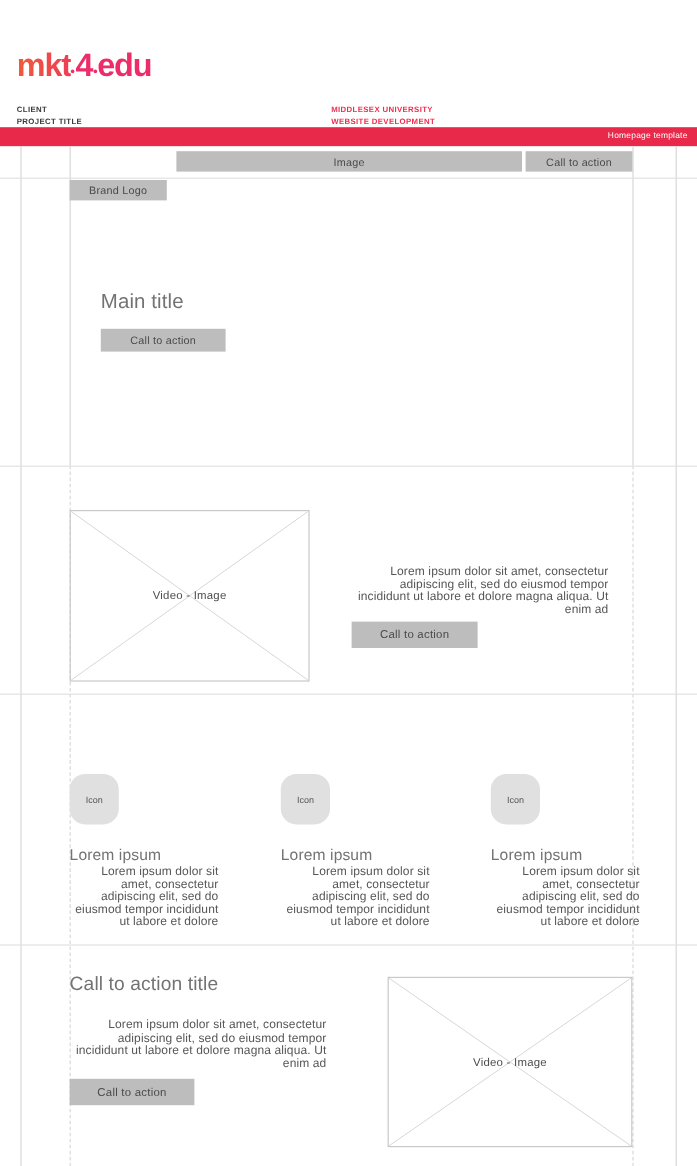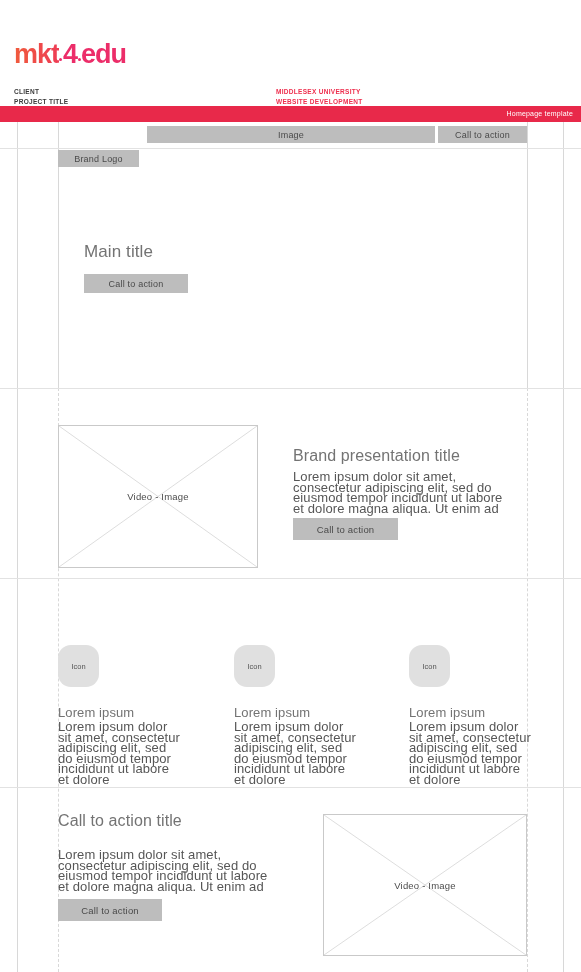--- a/index.html
+++ b/index.html
@@ -174,24 +174,25 @@
   .wtitle {
     position: absolute;
     color: #737373;
     letter-spacing: 0.1px;
   }
   .h1 { font-size: 17px; }
   .h2 { font-size: 16px; }
   .h3 { font-size: 13px; }
   .body-txt {
     position: absolute;
-    font-size: 13px;
+    font-size: 10px;
     line-height: 10.5px;
     color: #565656;
     letter-spacing: 0.1px;
+    text-align: right;
   }
   .icon-box {
     position: absolute;
     background: #e0e0e0;
     color: #555;
     font-size: 7.5px;
     display: flex;
     align-items: center;
     justify-content: center;
     border-radius: 13px;
@@ -259,21 +260,20 @@
     </div>
 
     <div class="ximg" style="left:58px;top:303px;width:200px;height:143px;">
       <svg viewBox="0 0 200 143" preserveAspectRatio="none">
         <line x1="0" y1="0" x2="200" y2="143" stroke="#cfcfcf" stroke-width="0.7" vector-effect="non-scaling-stroke"></line>
         <line x1="200" y1="0" x2="0" y2="143" stroke="#cfcfcf" stroke-width="0.7" vector-effect="non-scaling-stroke"></line>
       </svg>
       <span class="xlabel">Video - Image</span>
     </div>
 
-    <div class="wtitle h2" style="left:293px;top:325px;">Brand presentation title</div>
 
     <div class="body-txt" style="left:293px;top:350px;width:214px;">Lorem ipsum dolor sit amet, consectetur adipiscing elit, sed do eiusmod tempor incididunt ut labore et dolore magna aliqua. Ut enim ad</div>
 
     <div class="gbox" style="left:293px;top:396px;width:105px;height:22px;font-size:9.5px;">
       <span>Call to action</span>
     </div>
 
 
     <div class="icon-box" style="left:58px;top:523px;width:41px;height:42px;">
       <span>Icon</span>

